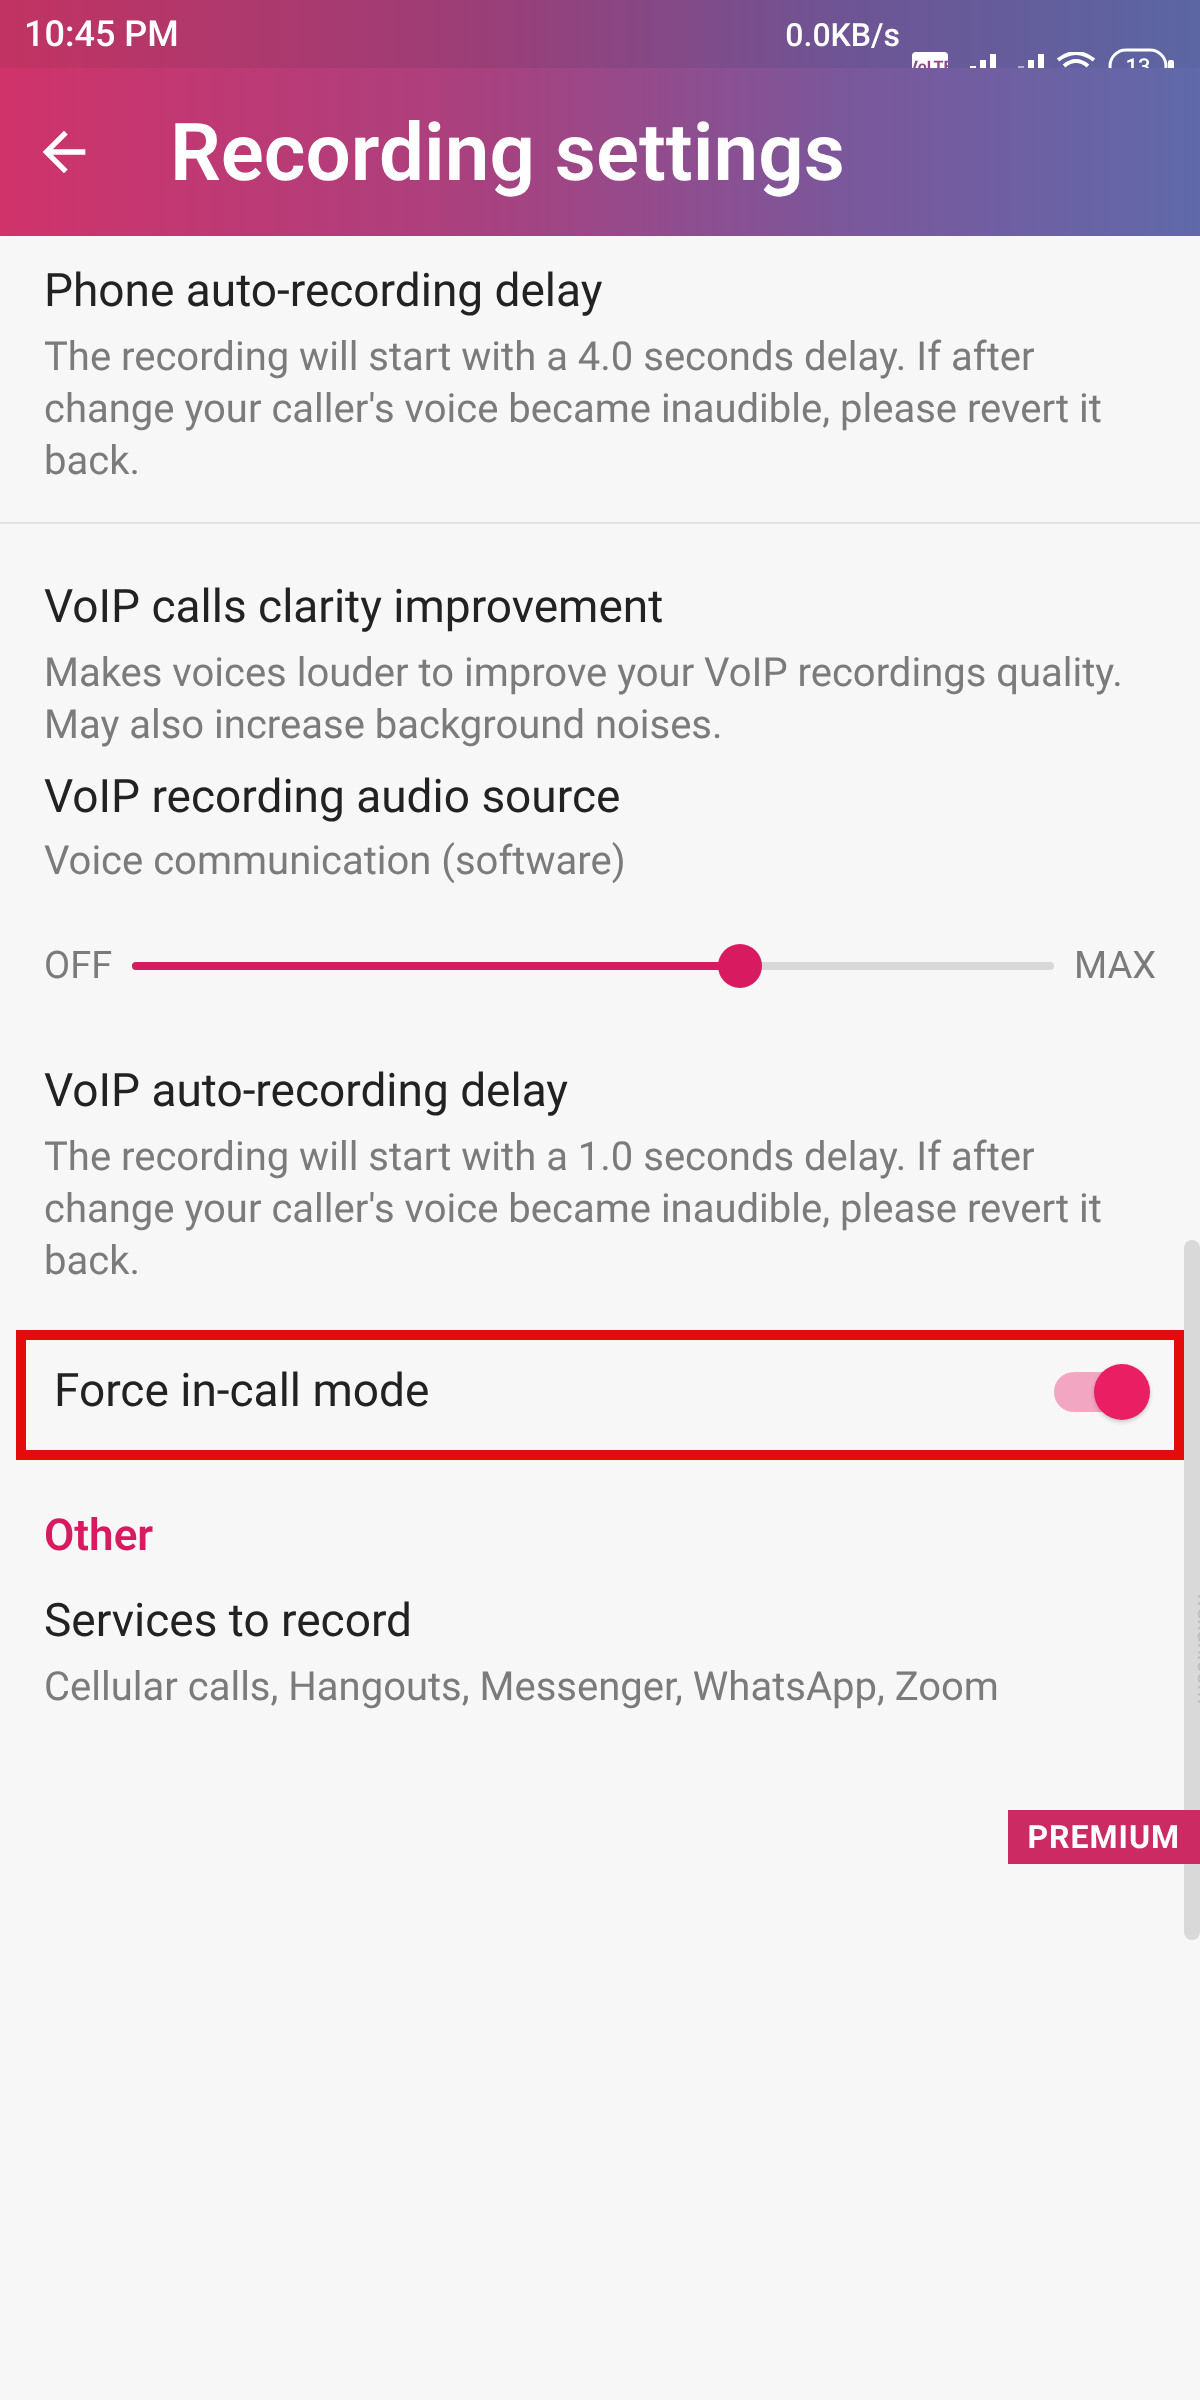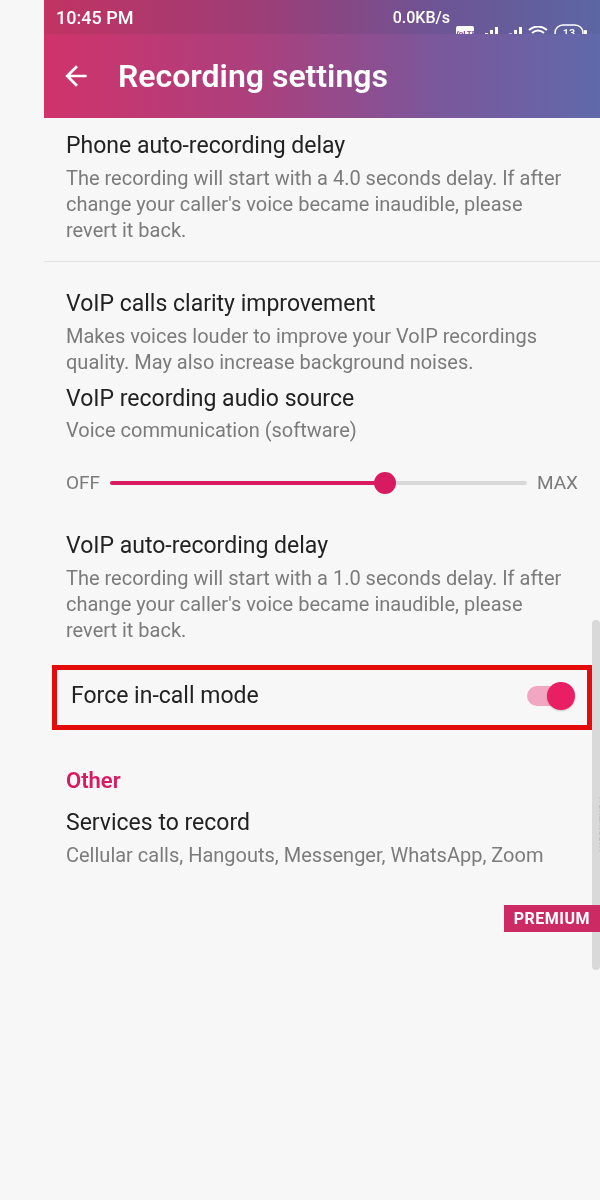--- a/index.html
+++ b/index.html
@@ -1,33 +1,33 @@
 <!DOCTYPE html>
 <html><head>
 <meta charset="utf-8">
 <style>
   * { box-sizing: border-box; margin: 0; padding: 0; }
   html, body { width: 600px; height: 1200px; font-family: Roboto, -apple-system, Helvetica, Arial, sans-serif; background: #f7f7f7; overflow: hidden; }
-  .screen { width: 600px; height: 932px; position: relative; display: flex; flex-direction: column; padding-left: 44px; }
+  .screen { width: 600px; height: 932px; position: relative; display: flex; flex-direction: column; }
 
   .statusbar {
     height: 34px;
     background: linear-gradient(90deg, #c13362 0%, #9b3e77 40%, #6e5494 70%, #5b66a3 100%);
     color: #fff; display: flex; align-items: center; justify-content: space-between;
     padding: 0 12px; font-size: 18px; font-weight: 500;
   }
   .status-right { display: flex; align-items: center; gap: 6px; font-size: 16px; }
   .status-right .ico { display: inline-flex; margin-top: 32px; }
 
   .appbar {
     height: 84px;
     background: linear-gradient(90deg, #d0336a 0%, #a9417f 40%, #7b579b 70%, #6069aa 100%);
     color: #fff; display: flex; align-items: center; padding: 0 14px; gap: 24px;
   }
-  .appbar .title { font-size: 32px; font-weight: 600; }
+  .appbar .title { font-size: 40px; font-weight: 600; margin-left: 11px; }
   .back { width: 36px; height: 36px; display: flex; align-items: center; justify-content: center; }
 
   .content { flex: 1; overflow: hidden; background: #f7f7f7; border-radius: 14px; }
 
   .item { padding: 14px 22px 18px 22px; }
   .item .title { font-size: 23px; color: #222; font-weight: 400; line-height: 1.25; }
   .item .desc { font-size: 20px; color: #7b7b7b; line-height: 1.3; margin-top: 4px; }
   .disabled .title { color: #9b9b9b; }
   .disabled .desc { color: #b5b5b5; }
 
@@ -39,21 +39,21 @@
   .slider-row .lab { font-size: 19px; color: #7b7b7b; }
   .slider-track { flex: 1; height: 4px; background: #d8d8d8; position: relative; border-radius: 2px; }
   .slider-fill { position: absolute; left: 0; top: 0; height: 100%; background: #d81b60; border-radius: 2px; }
   .slider-thumb { position: absolute; top: 50%; transform: translate(-50%, -50%); width: 22px; height: 22px; border-radius: 50%; background: #d81b60; }
 
   .toggle-row { display: flex; align-items: center; gap: 14px; }
   .toggle-row .txt { flex: 1; }
   .switch { width: 46px; height: 20px; border-radius: 10px; background: #f3a6c1; position: relative; flex-shrink: 0; }
   .switch .knob { position: absolute; right: -2px; top: -4px; width: 28px; height: 28px; border-radius: 50%; background: #e91e63; box-shadow: 0 1px 2px rgba(0,0,0,.2); }
 
-  .highlight-box { border: 5px solid #e40b0b; margin: 4px 8px 24px 8px; padding: 12px 14px 16px 14px; }
+  .highlight-box { border: 5px solid #e40b0b; margin: 4px 8px 12px 8px; padding: 12px 14px 16px 14px; }
   .highlight-box .title { font-size: 23px; color: #222; }
   .highlight-box .desc { font-size: 20px; color: #7b7b7b; line-height: 1.3; margin-top: 4px; }
 
   .premium-badge {
     position: absolute; right: 0; bottom: 0;
     background: #cc2a63; color: #fff; font-size: 16px; font-weight: 700;
     padding: 4px 10px; letter-spacing: .5px;
   }
   .watermark { position: absolute; right: 4px; bottom: 80px; transform: rotate(90deg); transform-origin: right bottom; font-size: 11px; color: #bdbdbd; }
 

